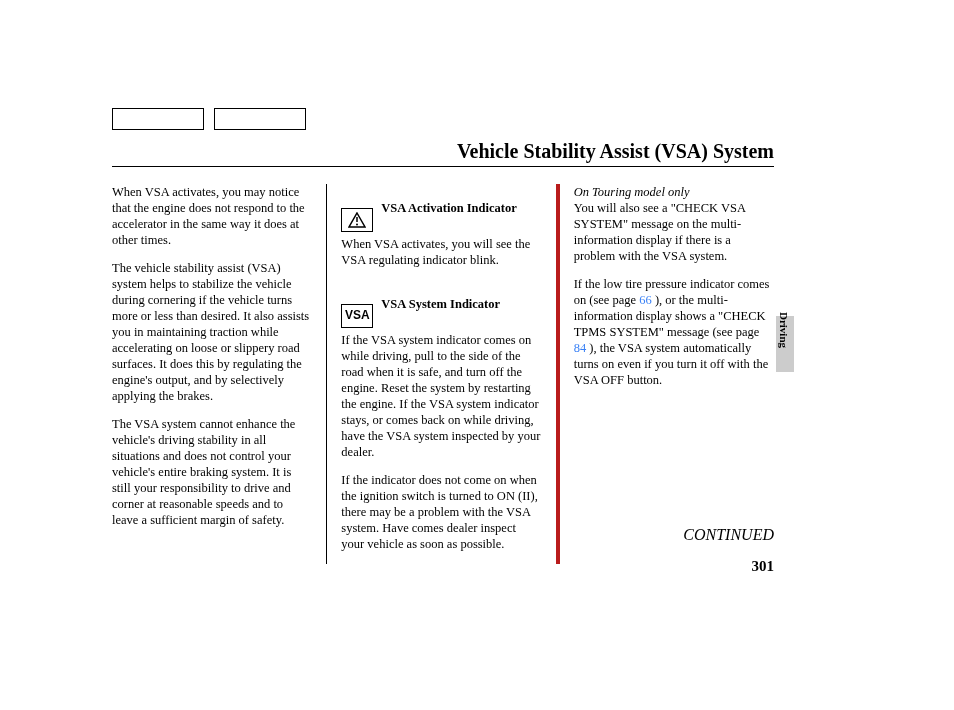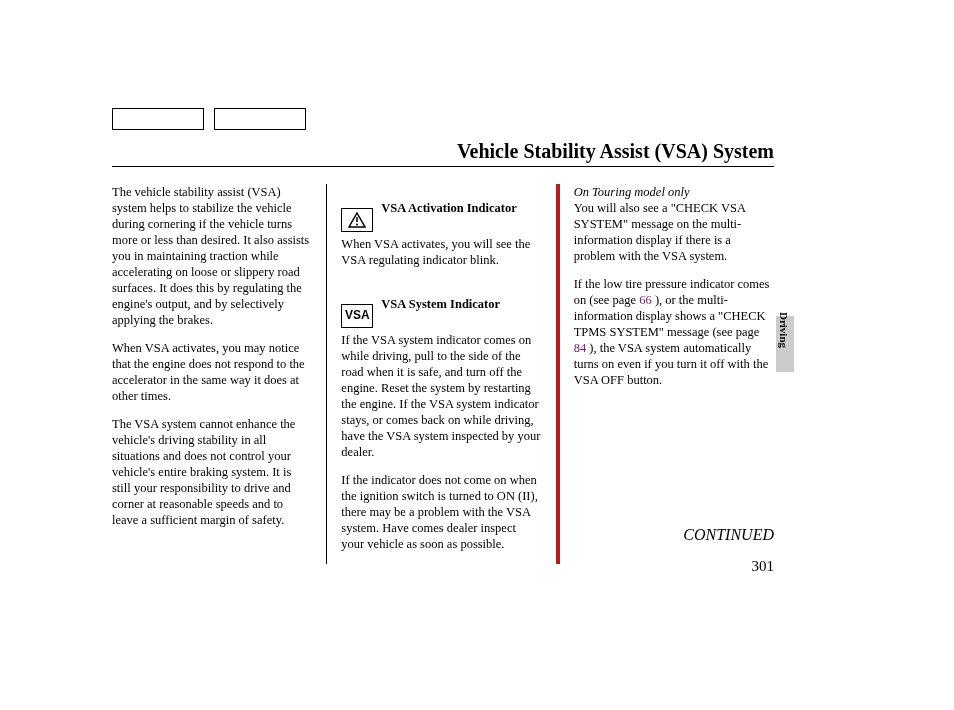--- a/index.html
+++ b/index.html
@@ -75,33 +75,33 @@
   .ind-icon.vsa {
     font-weight: bold;
     font-size: 12px;
     font-family: Arial, sans-serif;
   }
   .ind-label {
     font-weight: bold;
     font-size: 12.5px;
   }
   .italic { font-style: italic; }
-  .page-ref { color: #701a75; }
+  .page-ref { color: #3b82f6; }
   .continued {
     position: absolute;
     right: 180px;
     top: 510px;
     font-style: italic;
     font-size: 16px;
   }
   .page-num {
     position: absolute;
     right: 180px;
     top: 542px;
-    font-weight: normal;
+    font-weight: bold;
     font-size: 15px;
   }
   .side-tab {
     position: absolute;
     right: 160px;
     top: 300px;
     width: 18px;
     height: 56px;
     background: #ccc;
   }
@@ -120,22 +120,22 @@
 
 <div class="page">
   <div class="placeholder-box pb1"></div>
   <div class="placeholder-box pb2"></div>
 
   <div class="title">Vehicle Stability Assist (VSA) System</div>
   <div class="title-rule"></div>
 
   <div class="columns">
     <div class="col col1">
+      <p>When VSA activates, you may notice that the engine does not respond to the accelerator in the same way it does at other times.</p>
       <p>The vehicle stability assist (VSA) system helps to stabilize the vehicle during cornering if the vehicle turns more or less than desired. It also assists you in maintaining traction while accelerating on loose or slippery road surfaces. It does this by regulating the engine's output, and by selectively applying the brakes.</p>
-      <p>When VSA activates, you may notice that the engine does not respond to the accelerator in the same way it does at other times.</p>
       <p>The VSA system cannot enhance the vehicle's driving stability in all situations and does not control your vehicle's entire braking system. It is still your responsibility to drive and corner at reasonable speeds and to leave a sufficient margin of safety.</p>
     </div>
 
     <div class="col col2">
       <div class="ind-row">
         <div class="ind-icon">
           <svg width="18" height="16" viewBox="0 0 18 16">
             <polygon points="9,1 17,15 1,15" fill="none" stroke="#000" stroke-width="1.5"></polygon>
             <line x1="9" y1="5" x2="9" y2="10" stroke="#000" stroke-width="1.5"></line>
             <circle cx="9" cy="12.5" r="1" fill="#000"></circle>

